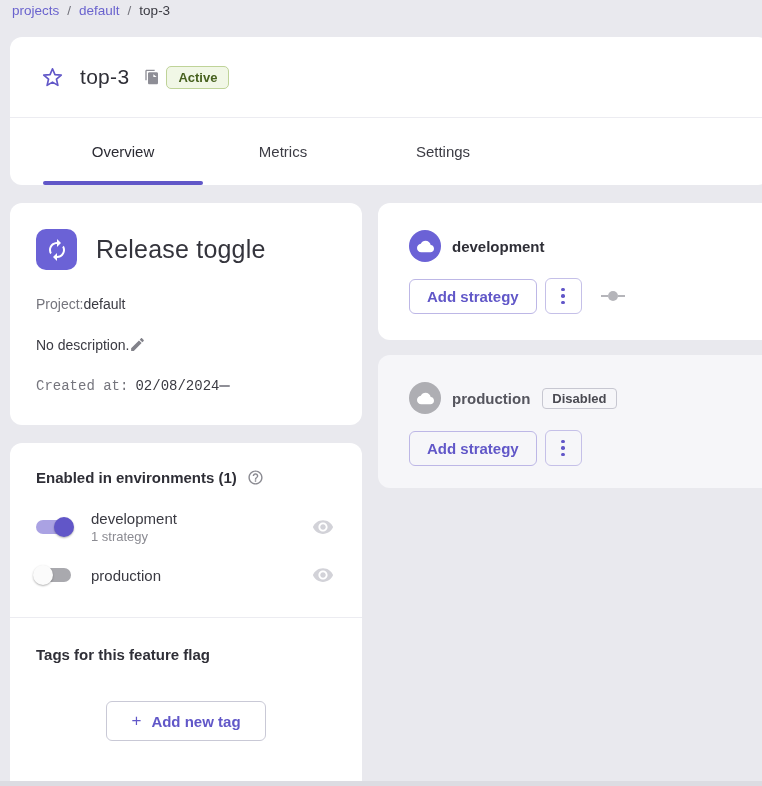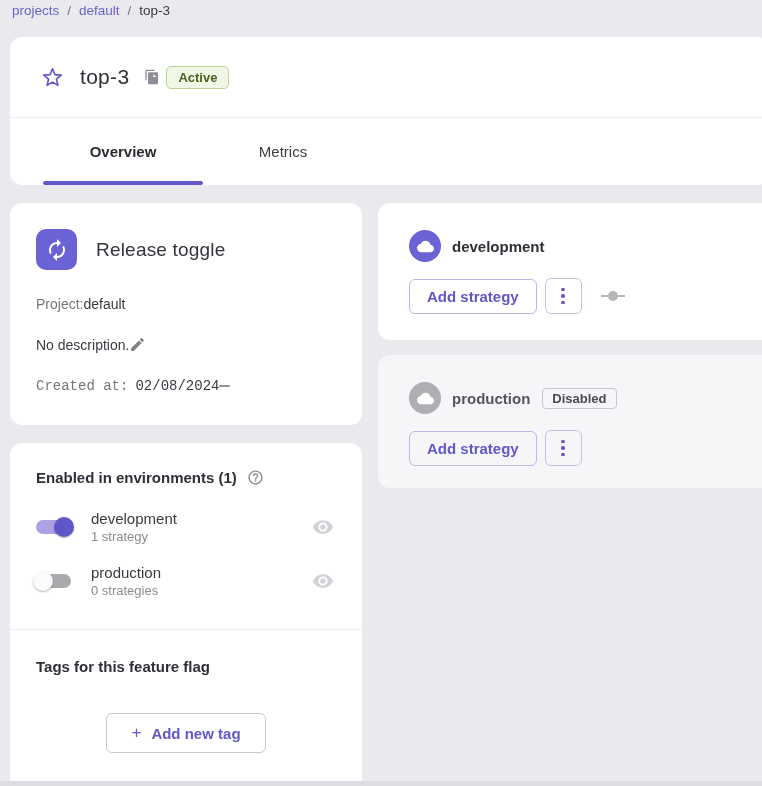--- a/index.html
+++ b/index.html
@@ -14,31 +14,31 @@
   .crumb-current { color:#3a3a42; }
 
   
   .header-card { position:absolute; left:10px; top:37px; width:760px; height:148px; background:#fff; border-radius:12px; }
   .header-top { height:81px; display:flex; align-items:center; padding-left:32px; border-bottom:1px solid #ececf1; }
   .flag-title { font-size:21px; font-weight:500; color:#2f2f37; margin-left:17px; letter-spacing:.3px; }
   .copy-btn { margin-left:15px; display:flex; align-items:center; cursor:pointer; }
   .badge-active { margin-left:6px; font-size:13px; font-weight:bold; color:#47611e; background:#f1f7e6; border:1px solid #bfd398; border-radius:5px; padding:3px 11px; }
   .tabs { height:67px; display:flex; padding-left:33px; }
   .tab { width:160px; display:flex; align-items:center; justify-content:center; font-size:15px; color:#3c3c44; position:relative; cursor:pointer; }
-  .tab.active { font-weight:bold; color:#2b2b33; }
+  .tab.active { font-weight:normal; color:#2b2b33; }
   .tab.active .tab-underline { position:absolute; left:0; bottom:0; width:100%; height:4px; background:#6157c8; border-radius:2px; }
 
   
   .card { position:absolute; background:#fff; border-radius:12px; }
 
   
   .details-card { left:10px; top:203px; width:352px; height:222px; padding:26px 26px 0 26px; }
   .details-head { display:flex; align-items:center; }
   .type-icon { width:41px; height:41px; border-radius:10px; background:#6b62d6; display:flex; align-items:center; justify-content:center; flex:none; }
-  .details-title { font-size:19px; color:#34343c; margin-left:19px; letter-spacing:.2px; }
+  .details-title { font-size:25px; color:#34343c; margin-left:19px; letter-spacing:.2px; }
   .detail-row { display:flex; align-items:center; justify-content:flex-start; margin-top:26px; }
   .detail-label { font-size:14px; color:#75757d; }
   .detail-value { font-size:14px; color:#3a3a42; }
   .desc-row { margin-top:24px; }
   .created-row { margin-top:25px;font-family:Liberation Mono, monospace; }
   .created-left { display:flex; align-items:center; gap:7px; }
   .minus-icon { width:11px; height:2px; background:#8f8f97; border-radius:1px; margin-right:12px; }
 
   
   .env-card { left:10px; top:443px; width:352px; height:392px; padding:26px 0 0 0; }
@@ -115,20 +115,23 @@
       <span class="badge-active">Active</span>
     </div>
     <div class="tabs">
       <div class="tab active">
         <span>Overview</span>
         <span class="tab-underline"></span>
       </div>
       <div class="tab">
         <span>Metrics</span>
       </div>
+      <div class="tab">
+        <span>Settings</span>
+      </div>
     </div>
   </section>
 
   <section class="card details-card">
     <div class="details-head">
       <span class="type-icon">
         <svg width="24" height="24" viewBox="0 0 24 24" fill="#ffffff">
           <path d="M12 6v3l4-4-4-4v3c-4.42 0-8 3.58-8 8 0 1.57.46 3.03 1.24 4.26L6.7 14.8c-.45-.83-.7-1.79-.7-2.8 0-3.31 2.69-6 6-6zm6.76 1.74L17.3 9.2c.44.84.7 1.79.7 2.8 0 3.31-2.69 6-6 6v-3l-4 4 4 4v-3c4.42 0 8-3.58 8-8 0-1.57-.46-3.03-1.24-4.26z"></path>
         </svg>
       </span>
@@ -183,21 +186,20 @@
     </div>
 
     <div class="env-row second">
       <span class="toggle-wrap">
         <span class="toggle off">
             <span class="toggle-thumb"></span>
           </span>
       </span>
       <span class="env-text">
         <div class="env-name">production</div>
-        <div class="env-strategies">0 strategies</div>
       </span>
       <span class="eye-btn">
         <svg width="22" height="22" viewBox="0 0 24 24" fill="#d2d2d8">
           <path d="M12 4.5C7 4.5 2.73 7.61 1 12c1.73 4.39 6 7.5 11 7.5s9.27-3.11 11-7.5c-1.73-4.39-6-7.5-11-7.5zM12 17c-2.76 0-5-2.24-5-5s2.24-5 5-5 5 2.24 5 5-2.24 5-5 5zm0-8c-1.66 0-3 1.34-3 3s1.34 3 3 3 3-1.34 3-3-1.34-3-3-3z"></path>
         </svg>
       </span>
     </div>
 
     <div class="env-divider"></div>
 

